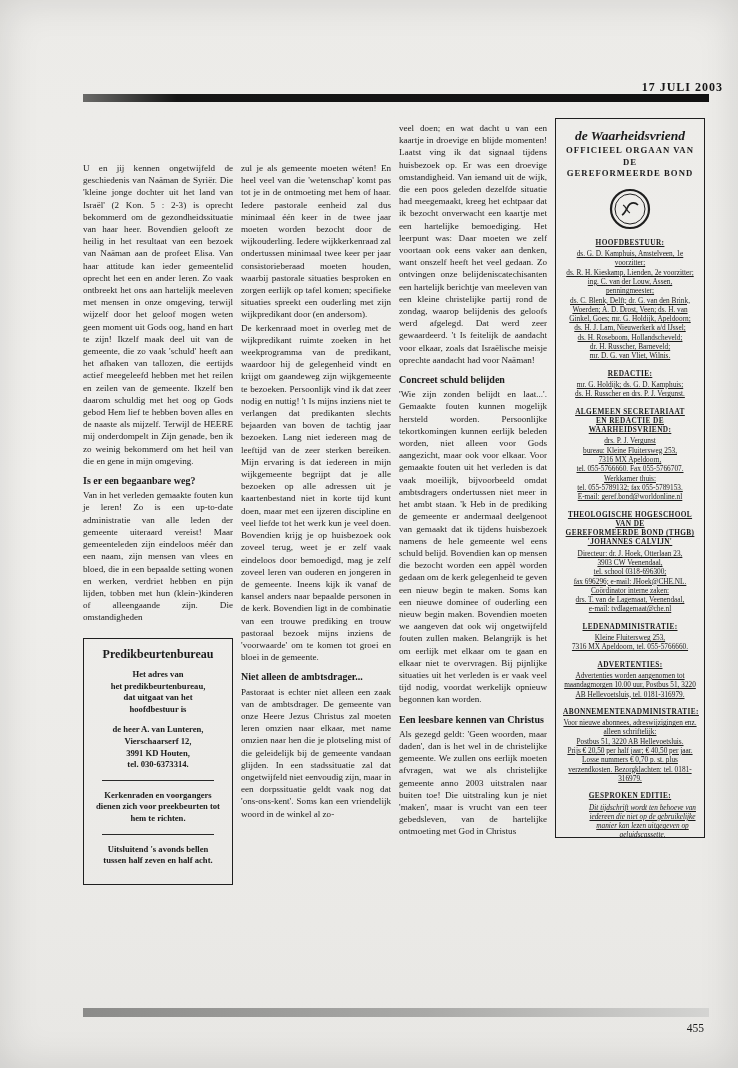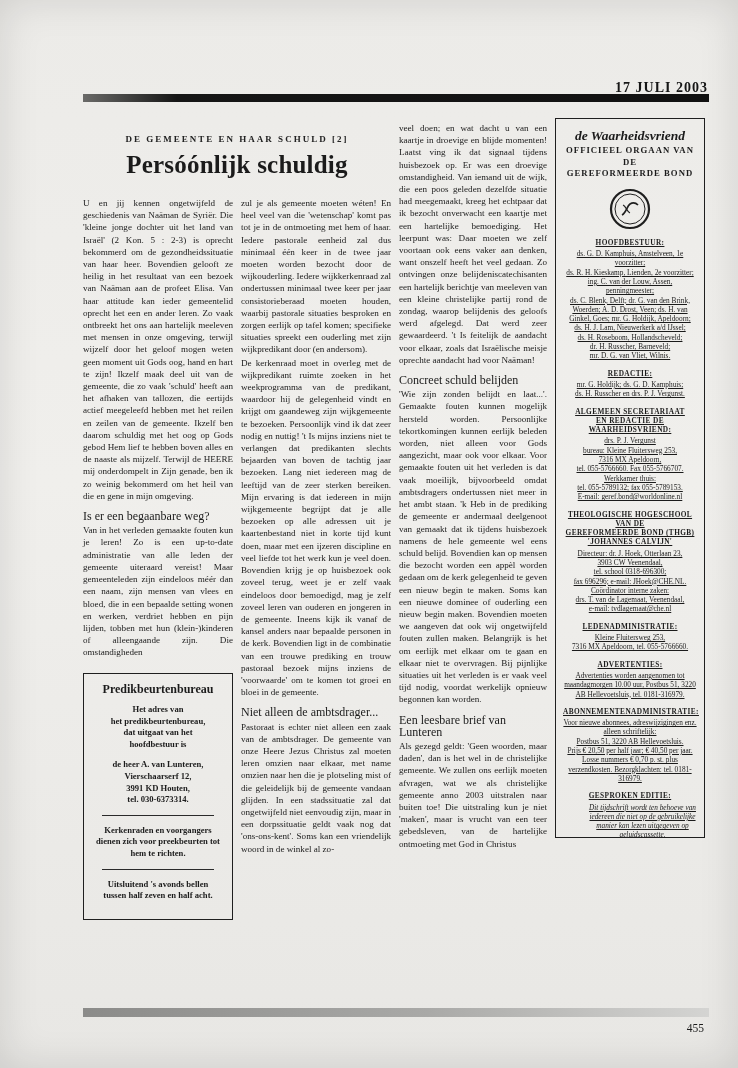--- a/index.html
+++ b/index.html
@@ -9,44 +9,44 @@
     font-family:"Liberation Serif","DejaVu Serif",serif;
     color:#1b1b1b;
   }
   .page{
     position:absolute;inset:0;
     background:linear-gradient(180deg,#eceb e8 0%,#f0efec 45%,#e8e7e4 100%);
     background:linear-gradient(180deg,#ecebe8 0%,#f0efec 45%,#e8e7e4 100%);
     box-shadow:inset 0 0 40px rgba(0,0,0,.12);
   }
   .issue-date{
-    position:absolute;top:80px;right:30px;
-    font-size:14px;font-weight:bold;letter-spacing:1px;color:#161616;
+    position:absolute;top:80px;right:15px;
+    font-size:12px;font-weight:bold;letter-spacing:1px;color:#161616;
   }
   .top-rule{
     position:absolute;left:83px;top:94px;width:626px;height:8px;
     background:linear-gradient(90deg,#6a6a68 0%,#161616 15%,#111 100%);
   }
   .content{
     position:absolute;left:83px;top:118px;width:626px;
     display:flex;align-items:flex-start;gap:8px;
   }
   .left-block{width:308px;flex:0 0 308px;}
   .article-header{text-align:center;padding:16px 6px 10px;}
   .kicker{font-size:9px;letter-spacing:2px;font-weight:bold;color:#222;}
   .title{font-size:25px;font-weight:bold;margin:7px 0 0;letter-spacing:.2px;}
   .cols-row{display:flex;gap:8px;margin-top:8px;}
-  .colwrap{width:150px;flex:0 0 150px;}
+  .colwrap{width:150px;flex:0 0 150px;margin-top:36px;}
   .body-col,.body-col-inner{
     font-size:9.1px;line-height:12.2px;text-align:justify;
     hyphens:auto;-webkit-hyphens:auto;
   }
   .col3{width:148px;flex:0 0 148px;padding-top:4px;}
   .col-par{margin:0 0 1px 0;}
-  .col-heading{font-size:12px;font-weight:normal;margin:8px 0 2px;text-align:left;}
+  .col-heading{font-size:10px;font-weight:bold;margin:8px 0 2px;text-align:left;}
   
   .pb-box{
     border:1.3px solid #1f1f1f;margin-top:14px;padding:10px 8px 8px;
     text-align:center;font-weight:bold;font-size:8.6px;line-height:11.6px;
   }
   .pb-title{font-size:12px;margin-bottom:9px;}
   .pb-line{white-space:pre-line;margin:0 0 9px;}
   .pb-divider{border:0;border-top:1px solid #2a2a2a;margin:8px 10px 9px;}
   
   .sidebar{
@@ -76,24 +76,20 @@
 <body>
 
 <div class="page">
 
   <div class="issue-date">17 JULI 2003</div>
   <div class="top-rule"></div>
 
   <div class="content">
 
     <div class="left-block">
-      <div class="article-header">
-        <div class="kicker">DE GEMEENTE EN HAAR SCHULD [2]</div>
-        <h1 class="title">Persóónlijk schuldig</h1>
-      </div>
       <div class="cols-row">
         <div class="colwrap">
           <div class="body-col-inner">
               <p class="col-par">U en jij kennen ongetwijfeld de geschiedenis van Naäman de Syriër. Die 'kleine jonge dochter uit het land van Israël' (2 Kon. 5 : 2-3) is oprecht bekommerd om de gezondheidssituatie van haar heer. Bovendien gelooft ze heilig in het resultaat van een bezoek van Naäman aan de profeet Elisa. Van haar attitude kan ieder gemeentelid oprecht het een en ander leren. Zo vaak ontbreekt het ons aan hartelijk meeleven met mensen in onze omgeving, terwijl wijzelf door het geloof mogen weten geen moment uit Gods oog, hand en hart te zijn! Ikzelf maak deel uit van de gemeente, die zo vaak 'schuld' heeft aan het afhaken van tallozen, die eertijds actief meegeleefd hebben met het reilen en zeilen van de gemeente. Ikzelf ben daarom schuldig met het oog op Gods gebod Hem lief te hebben boven alles en de naaste als mijzelf. Terwijl de HEERE mij onderdompelt in Zijn genade, ben ik zo weinig bekommerd om het heil van die en gene in mijn omgeving.</p>
               <h3 class="col-heading">Is er een begaanbare weg?</h3>
               <p class="col-par">Van in het verleden gemaakte fouten kun je leren! Zo is een up-to-date administratie van alle leden der gemeente uiteraard vereist! Maar gemeenteleden zijn eindeloos méér dan een naam, zijn mensen van vlees en bloed, die in een bepaalde setting wonen en werken, verdriet hebben en pijn lijden, tobben met hun (klein-)kinderen of alleengaande zijn. Die omstandigheden</p>
             </div>
           <div class="pb-box">
             <div class="pb-title">Predikbeurtenbureau</div>
             <div class="pb-line">Het adres van
@@ -119,21 +115,21 @@
               <p class="col-par">Pastoraat is echter niet alleen een zaak van de ambtsdrager. De gemeente van onze Heere Jezus Christus zal moeten leren omzien naar elkaar, met name omzien naar hen die je plotseling mist of die geleidelijk bij de gemeente vandaan glijden. In een stadssituatie zal dat ongetwijfeld niet eenvoudig zijn, maar in een dorpssituatie geldt vaak nog dat 'ons-ons-kent'. Soms kan een vriendelijk woord in de winkel al zo-</p>
             </div>
         </div>
       </div>
     </div>
 
     <div class="body-col col3">
         <p class="col-par">veel doen; en wat dacht u van een kaartje in droevige en blijde momenten! Laatst ving ik dat signaal tijdens huisbezoek op. Er was een droevige omstandigheid. Van iemand uit de wijk, die een poos geleden dezelfde situatie had meegemaakt, kreeg het echtpaar dat ik bezocht onverwacht een kaartje met een hartelijke bemoediging. Het leerpunt was: Daar moeten we zelf voortaan ook eens vaker aan denken, want onszelf heeft het veel gedaan. Zo ontvingen onze belijdeniscatechisanten een hartelijk berichtje van meeleven van een kleine christelijke partij rond de zondag, waarop belijdenis des geloofs werd afgelegd. Dat werd zeer gewaardeerd. 't Is feitelijk de aandacht voor elkaar, zoals dat Israëlische meisje oprechte aandacht had voor Naäman!</p>
         <h3 class="col-heading">Concreet schuld belijden</h3>
         <p class="col-par">'Wie zijn zonden belijdt en laat...'. Gemaakte fouten kunnen mogelijk hersteld worden. Persoonlijke tekortkomingen kunnen eerlijk beleden worden, niet alleen voor Gods aangezicht, maar ook voor elkaar. Voor gemaakte fouten uit het verleden is dat vaak moeilijk, bijvoorbeeld omdat ambtsdragers ondertussen niet meer in het ambt staan. 'k Heb in de prediking de gemeente er andermaal deelgenoot van gemaakt dat ik tijdens huisbezoek namens de hele gemeente wel eens schuld belijd. Bovendien kan op mensen die bezocht worden een appèl worden gedaan om de kerk gelegenheid te geven een nieuw begin te maken. Soms kan een nieuwe dominee of ouderling een nieuw begin maken. Bovendien moeten we aangeven dat ook wij ongetwijfeld fouten zullen maken. Belangrijk is het om eerlijk met elkaar om te gaan en elkaar niet te overvragen. Bij pijnlijke situaties uit het verleden is er vaak veel tijd nodig, voordat werkelijk opnieuw begonnen kan worden.</p>
-        <h3 class="col-heading">Een leesbare brief van Lunteren</h3>
+        <h3 class="col-heading">Een leesbare kennen van Christus</h3>
         <p class="col-par">Als gezegd geldt: 'Geen woorden, maar daden', dan is het wel in de christelijke gemeente. We zullen ons eerlijk moeten afvragen, wat we als christelijke gemeente anno 2003 uitstralen naar buiten toe! Die uitstraling kun je niet 'maken', maar is vrucht van een teer gebedsleven, van de hartelijke ontmoeting met God in Christus</p>
       </div>
 
     <aside class="sidebar">
       <div class="masthead-name">de Waarheidsvriend</div>
       <div class="organ-line" style="white-space:pre-line;">OFFICIEEL ORGAAN VAN DE
 GEREFORMEERDE BOND</div>
       <div class="logo-wrap">
         <svg viewBox="0 0 42 42" width="42" height="42">
           <circle cx="21" cy="21" r="19" fill="none" stroke="#1f1f1f" stroke-width="2.2"></circle>

